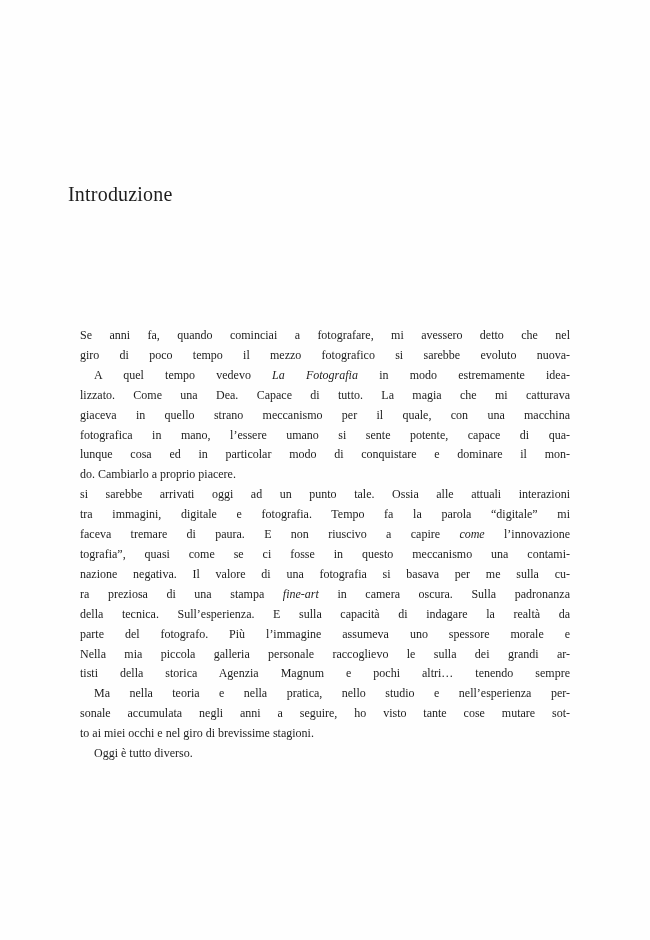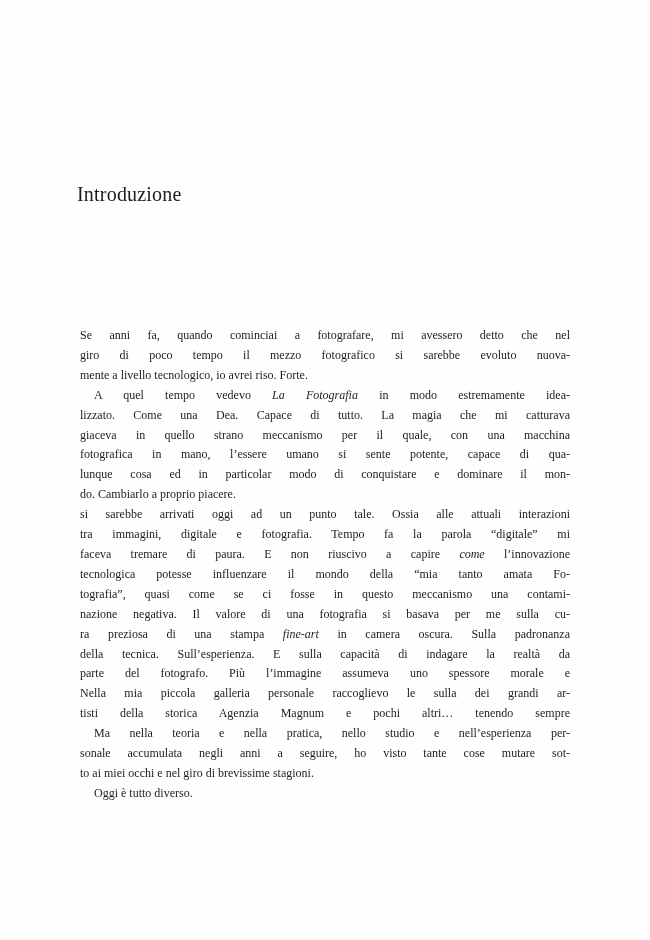--- a/index.html
+++ b/index.html
@@ -13,21 +13,21 @@
   .sheet {
     position: relative;
     width: 650px;
     height: 940px;
     background: #fefefe;
     overflow: hidden;
     color: #1d1d1d;
   }
   .chapter-heading {
     position: absolute;
-    left: 77px;
+    left: 68px;
     top: 183px;
     font-size: 20px;
     line-height: 22px;
     font-weight: normal;
     letter-spacing: 0.2px;
     margin: 0;
   }
   .text-block {
     position: absolute;
     left: 80px;
@@ -53,35 +53,33 @@
 </style>
 </head>
 <body>
 
 <div class="sheet">
   <h1 class="chapter-heading">Introduzione</h1>
   <div class="text-block">
       <div class="para">
         <div class="line j"><span>Se anni fa, quando cominciai a fotografare, mi avessero detto che nel</span></div>
         <div class="line j"><span>giro di poco tempo il mezzo fotografico si sarebbe evoluto nuova-</span></div>
-        <div class="line"><span>mente a livello tecnologico, io avrei riso. Forte.</span></div>
       </div>
       <div class="para">
         <div class="line j ind"><span>A quel tempo vedevo </span><i>La Fotografia</i><span> in modo estremamente idea-</span></div>
         <div class="line j"><span>lizzato. Come una Dea. Capace di tutto. La magia che mi catturava</span></div>
         <div class="line j"><span>giaceva in quello strano meccanismo per il quale, con una macchina</span></div>
         <div class="line j"><span>fotografica in mano, l’essere umano si sente potente, capace di qua-</span></div>
         <div class="line j"><span>lunque cosa ed in particolar modo di conquistare e dominare il mon-</span></div>
         <div class="line"><span>do. Cambiarlo a proprio piacere.</span></div>
       </div>
       <div class="para">
         <div class="line j"><span>si sarebbe arrivati oggi ad un punto tale. Ossia alle attuali interazioni</span></div>
         <div class="line j"><span>tra immagini, digitale e fotografia. Tempo fa la parola “digitale” mi</span></div>
         <div class="line j"><span>faceva tremare di paura. E non riuscivo a capire </span><i>come</i><span> l’innovazione</span></div>
-        <div class="line j"><span>tecnologica potesse influenzare il mondo della “mia tanto amata Fo-</span></div>
         <div class="line j"><span>tografia”, quasi come se ci fosse in questo meccanismo una contami-</span></div>
         <div class="line j"><span>nazione negativa. Il valore di una fotografia si basava per me sulla cu-</span></div>
         <div class="line j"><span>ra preziosa di una stampa </span><i>fine-art</i><span> in camera oscura. Sulla padronanza</span></div>
         <div class="line j"><span>della tecnica. Sull’esperienza. E sulla capacità di indagare la realtà da</span></div>
         <div class="line j"><span>parte del fotografo. Più l’immagine assumeva uno spessore morale e</span></div>
         <div class="line j"><span>Nella mia piccola galleria personale raccoglievo le sulla dei grandi ar-</span></div>
         <div class="line j"><span>tisti della storica Agenzia Magnum e pochi altri… tenendo sempre</span></div>
       </div>
       <div class="para">
         <div class="line j ind"><span>Ma nella teoria e nella pratica, nello studio e nell’esperienza per-</span></div>

